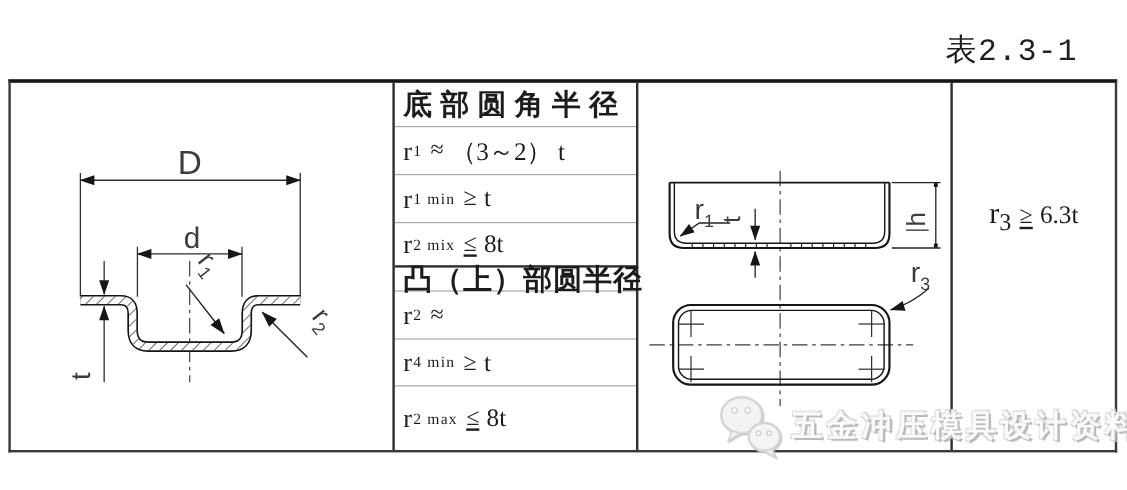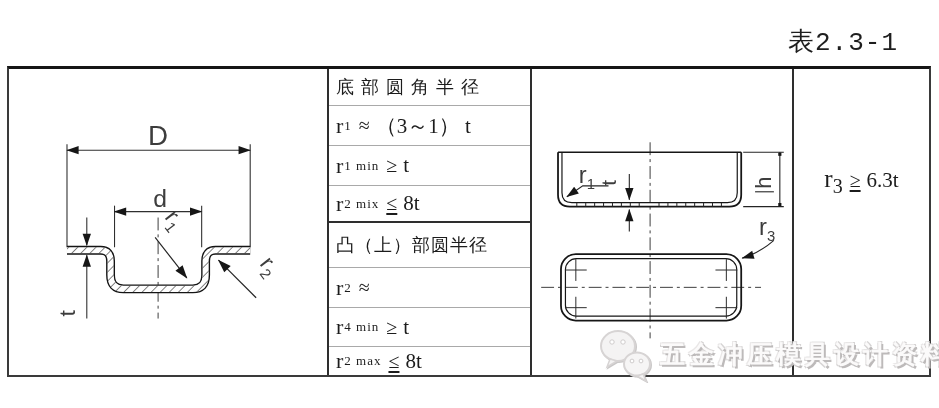--- a/index.html
+++ b/index.html
@@ -25,23 +25,23 @@
   .cell.bordered{border-right:2px solid #2e2e2e;}
   
   .fcol{display:flex;flex-direction:column;}
   .frow{
     box-sizing:border-box;display:flex;align-items:center;
     padding-left:7px;border-bottom:1px solid #a9a9a9;
     font-size:21px;white-space:nowrap;overflow:visible;
   }
   .frow.r1{height:37px;} .frow.r2{height:40px;} .frow.r3{height:40px;}
   .frow.r4{height:37px;border-bottom:2px solid #2e2e2e;}
-  .frow.r5{height:45px;} .frow.r6{height:40px;} .frow.r7{height:39px;}
+  .frow.r5{height:20px;} .frow.r6{height:40px;} .frow.r7{height:39px;}
   .frow.r8{flex:1;border-bottom:none;}
-  .zh{font-size:18px;letter-spacing:7px;}
+  .zh{font-size:24px;letter-spacing:7px;font-weight:bold;}
   .zh.tight{letter-spacing:1px;}
   .fbase{font-size:22px;}
   .frow sub{font-size:13px;vertical-align:-4px;letter-spacing:1px;margin-left:1px;}
   .fop{margin:0 6px 0 7px;font-size:20px;}
   .fop.u{text-decoration:underline;text-underline-offset:3px;}
   .frhs{font-size:21px;}
   
   .r3cell{padding-top:96px;text-align:center;font-size:24px;}
   .r3cell .fbase{font-size:25px;}
   
@@ -113,21 +113,21 @@
   </div>
 
   <div class="cell bordered fcol">
     <div class="frow r1">
       <span class="zh">底部圆角半径</span>
     </div>
     <div class="frow r2">
       <span class="fbase">r</span>
         <sub>1</sub>
         <span class="fop">≈</span>
-        <span class="frhs">（3～1） t</span>
+        <span class="frhs">（3～2） t</span>
     </div>
     <div class="frow r3">
       <span class="fbase">r</span>
         <sub>1 min</sub>
         <span class="fop">≥</span>
         <span class="frhs">t</span>
     </div>
     <div class="frow r4">
       <span class="fbase">r</span>
         <sub>2 mix</sub>

